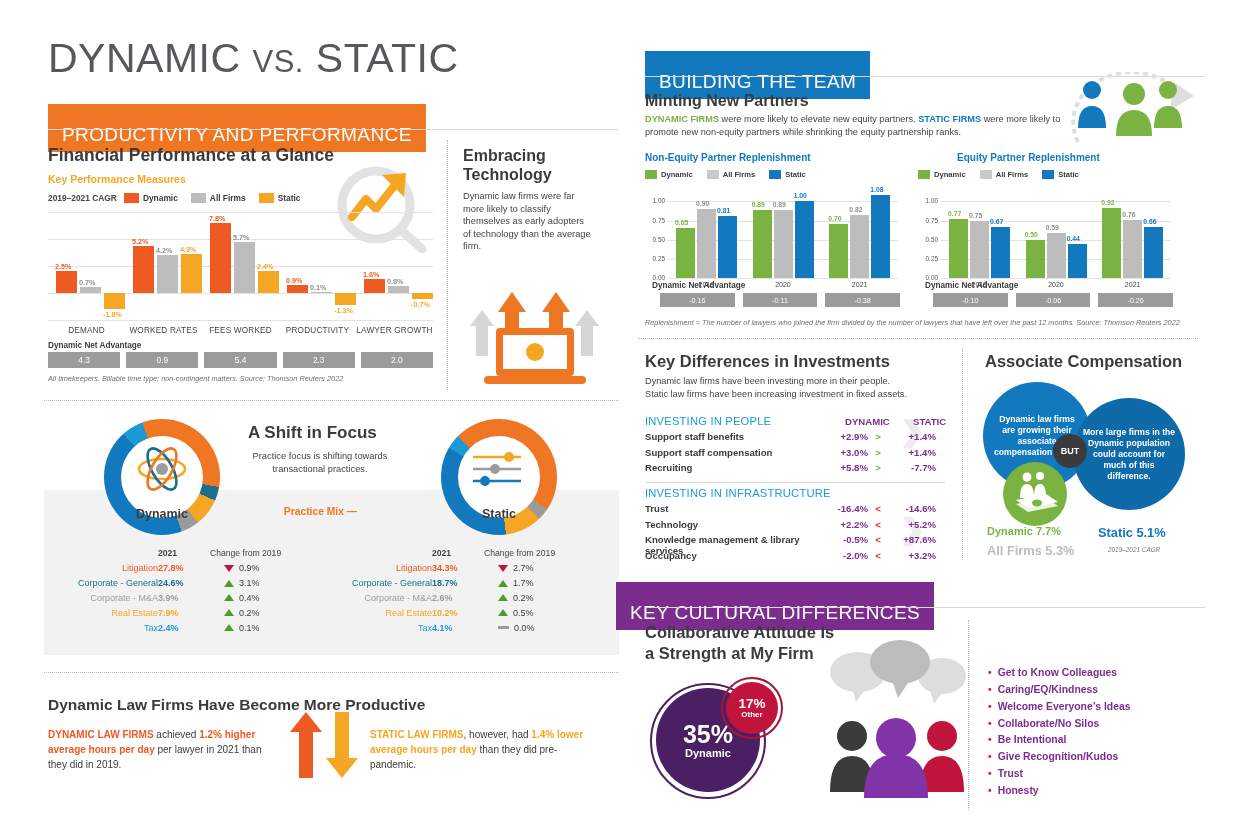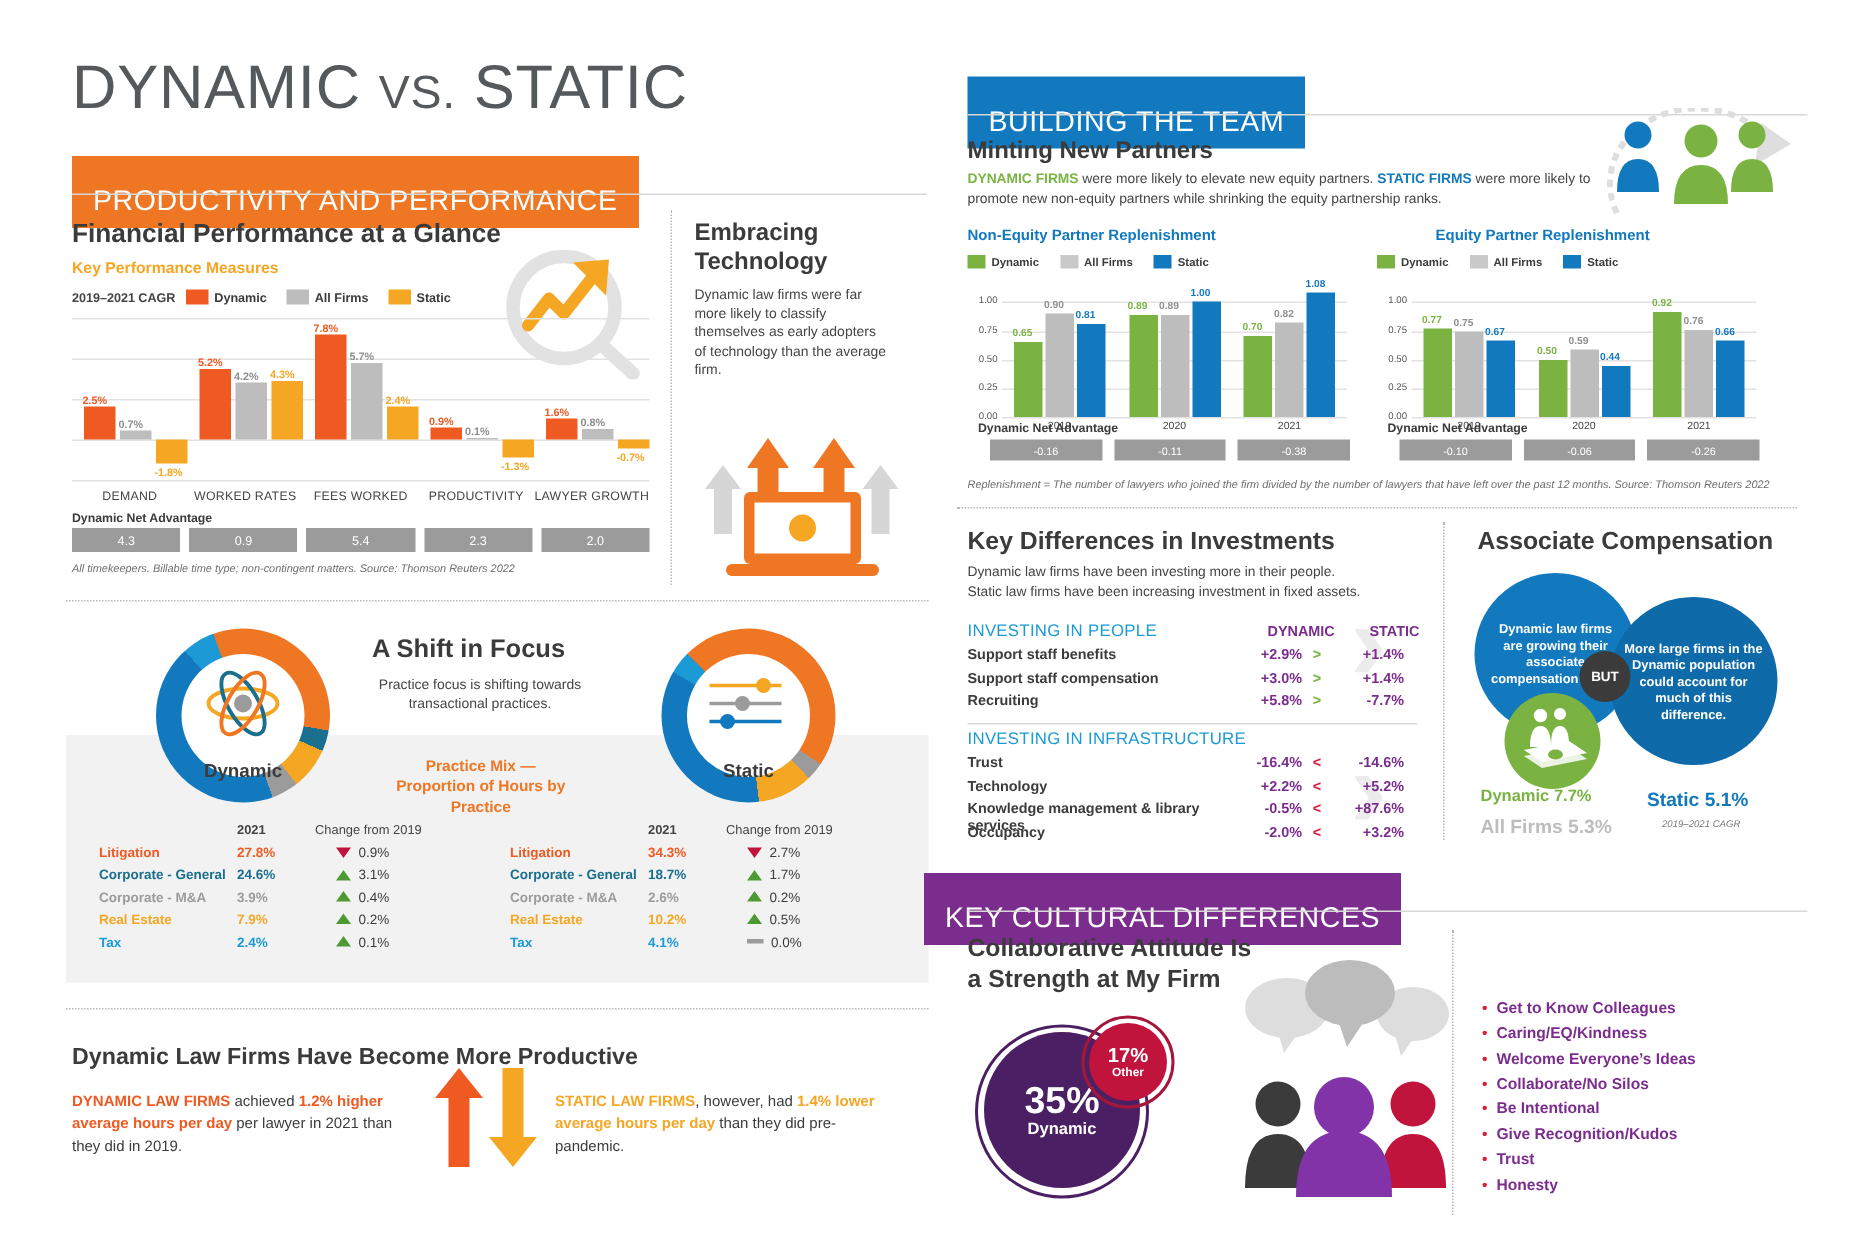--- a/index.html
+++ b/index.html
@@ -62,21 +62,21 @@
   #shift-sub { left: 240px; top: 450px; width: 160px; text-align: center; font-size: 9.3px; line-height: 1.35; color: #444; }
   #mix-title { left: 243px; top: 505px; width: 155px; text-align: center; font-size: 10.3px; font-weight: bold; color: #ef7622; line-height: 1.3; }
   #table-panel { left: 44px; top: 490px; width: 575px; height: 165px; background: #f2f2f2; }
   .donut { position: absolute; width: 116px; height: 116px; border-radius: 50%; }
   .donut-hole { position: absolute; left: 17px; top: 17px; width: 82px; height: 82px; background: #fff; border-radius: 50%; }
   .donut-caption { position: absolute; width: 100%; text-align: center; bottom: 14px; font-size: 12.5px; font-weight: bold; color: #3b3b3b; }
 
   .ptable { position: absolute; font-size: 9px; width: 250px; }
   .ptable .hdr { display: flex; font-size: 8.6px; color: #444; padding-bottom: 3px; }
   .ptable .row { display: flex; align-items: center; padding: 2.4px 0; }
-  .ptable .c-name { width: 92px; font-weight: bold; }
+  .ptable .c-name { width: 92px; font-weight: normal; text-align: right; }
   .ptable .c-val { width: 52px; font-weight: bold; }
   .ptable .c-chg { width: 86px; display: flex; align-items: center; gap: 5px; justify-content: flex-start; padding-left: 14px; }
   .tri-down { width:0;height:0;border-left:5px solid transparent;border-right:5px solid transparent;border-top:7px solid #c0143c; }
   .tri-up { width:0;height:0;border-left:5px solid transparent;border-right:5px solid transparent;border-bottom:7px solid #4e9a32; }
   .dash-flat { width: 11px; height: 3px; background: #9b9b9b; }
 
   
   #prod-sep { left: 44px; top: 672px; width: 575px; }
   #prod2-title { left: 48px; top: 696px; font-size: 15.5px; font-weight: bold; }
   #prod2-left { left: 48px; top: 727px; width: 225px; font-size: 10px; line-height: 1.5; }
@@ -257,21 +257,20 @@
     <rect x="22" y="124" width="102" height="8" rx="4" fill="#ef7622"></rect>
   </svg>
 
   <div class="abs dotted-h" id="shift-sep"></div>
   <div class="abs" id="table-panel"></div>
 
   <div class="abs h-title" id="shift-title">A Shift in Focus</div>
   <div class="abs" id="shift-sub">Practice focus is shifting towards transactional practices.</div>
   <div class="abs" id="mix-title">
     <div>Practice Mix —</div>
-    <div>Proportion of Hours by Practice</div>
   </div>
 
   <div class="abs donut" id="donut-dynamic" style="left:104px; top:419px;
        background: conic-gradient(from 0deg,
           #ef7622 0deg 100deg,
           #1a6e8e 100deg 114deg,
           #f5a623 114deg 142deg,
           #9b9b9b 142deg 160deg,
           #1279bf 160deg 318deg,
           #1b9ad6 318deg 340deg,

